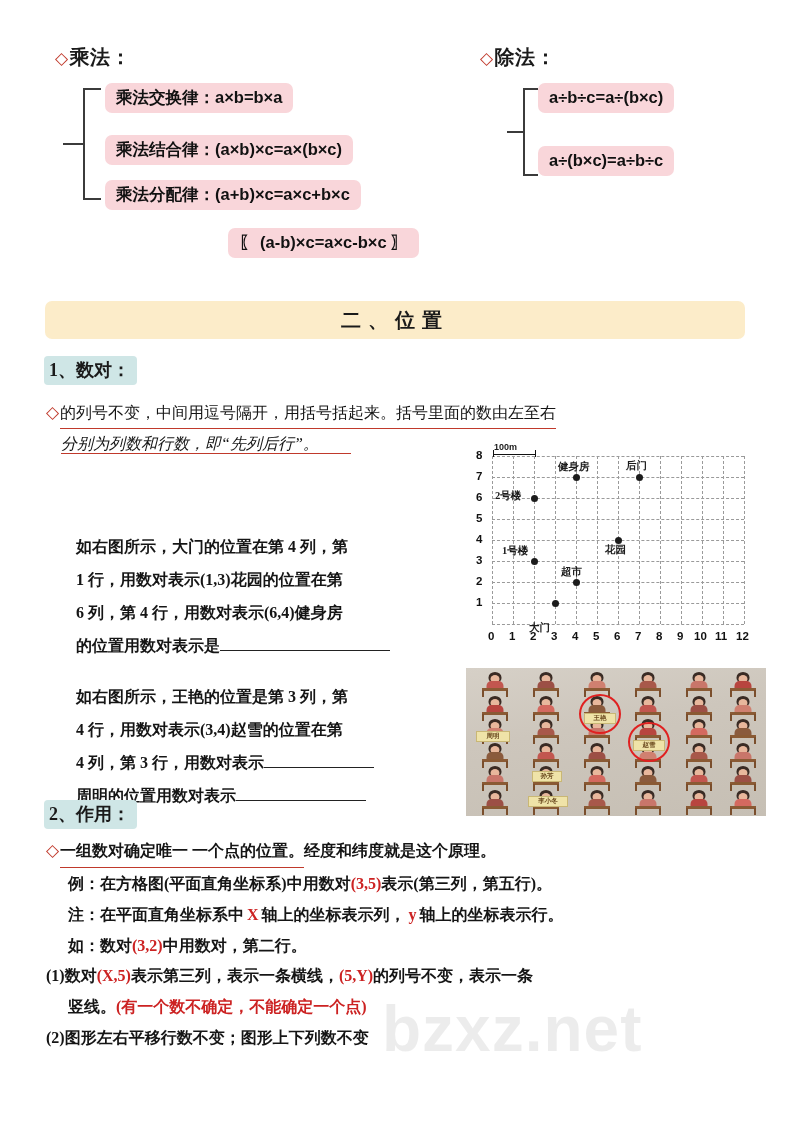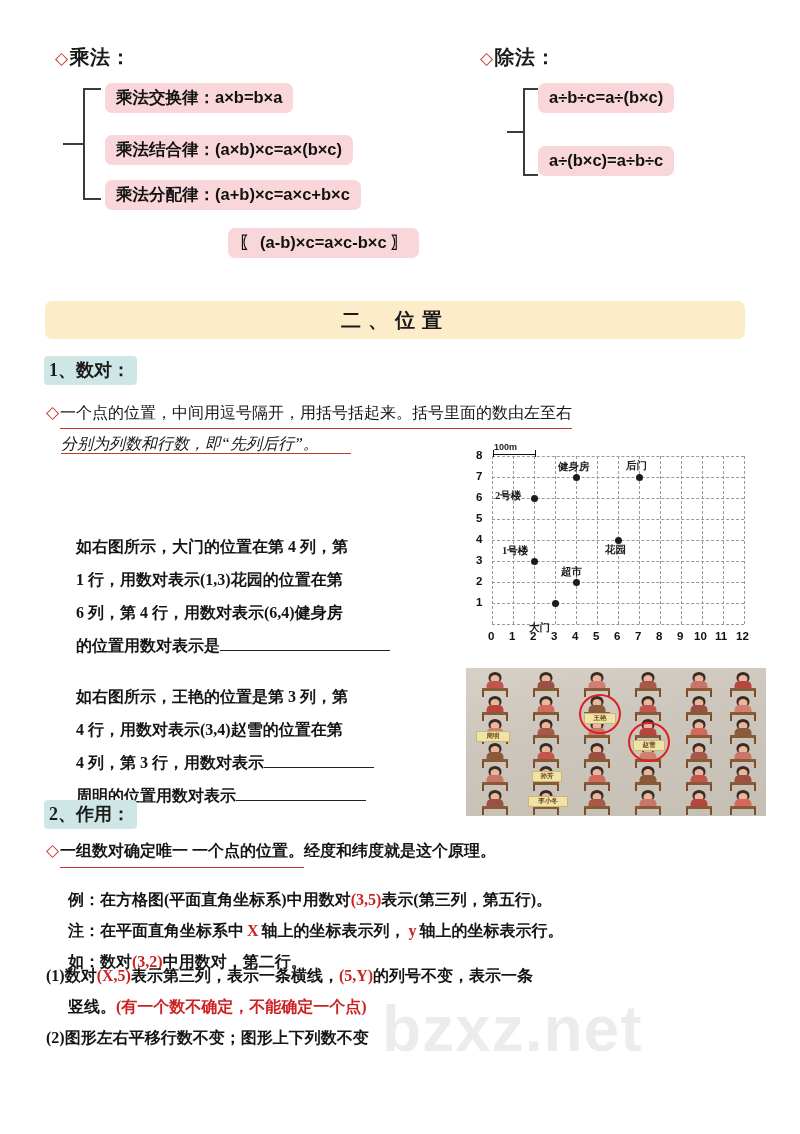--- a/index.html
+++ b/index.html
@@ -136,21 +136,21 @@
   <div class="abs pinkbox" style="left:538px; top:146px;">a÷(b×c)=a÷b÷c</div>
   <div class="abs pinkbox" style="left:538px; top:83px;">a÷b÷c=a÷(b×c)</div>
 
   <div class="banner" style="left:45px; top:301px; width:700px; height:38px;">二、位置</div>
 
   <div class="subhead" style="left:44px; top:356px;">1、数对：</div>
 
   <div class="bt" style="left:46px; top:398px; width:710px;">
     <div style="display:flex; align-items:flex-start;">
       <span class="diamond" style="line-height:29px;">◇</span>
-      <span class="uline">一个点的位置，中间用逗号隔开，用括号括起来。括号里面的数由左至右</span>
+      <span class="uline">的列号不变，中间用逗号隔开，用括号括起来。括号里面的数由左至右</span>
     </div>
     <div style="padding-left:15px;font-style:italic;">
       <span class="uline" style="padding-right:32px;">分别为列数和行数，即“先列后行”。</span>
     </div>
   </div>
 
   <div class="bt b" style="left:76px; top:530px; width:380px; line-height:33px;">
     <div>如右图所示，大门的位置在第 4 列，第</div>
     <div>1 行，用数对表示(1,3)花园的位置在第</div>
     <div>6 列，第 4 行，用数对表示(6,4)健身房</div>
@@ -513,21 +513,21 @@
   </div>
 
   <div class="subhead" style="left:44px; top:800px;">2、作用：</div>
 
   <div class="bt b" style="left:46px; top:835px; width:720px; line-height:31px;">
     <div style="display:flex; align-items:flex-start;">
       <span class="diamond" style="line-height:31px;">◇</span>
       <span class="uline">一组数对确定唯一 一个点的位置。</span>
         <span>经度和纬度就是这个原理。</span>
     </div>
-    <div style="padding-left:22px;margin-top:16px;">
+    <div style="padding-left:22px;">
       <span>例：在方格图(平面直角坐标系)中用数对</span><span class="red">(3,5)</span><span>表示(第三列，第五行)。</span>
     </div>
     <div style="padding-left:22px;">
       <span>注：在平面直角坐标系中</span><span class="red" style="padding:0 3px;">X</span><span>轴上的坐标表示列，</span><span class="red" style="padding:0 3px;">y</span><span>轴上的坐标表示行。</span>
     </div>
     <div style="padding-left:22px;">
       <span>如：数对</span><span class="red">(3,2)</span><span>中用数对，第二行。</span>
     </div>
   </div>
 

